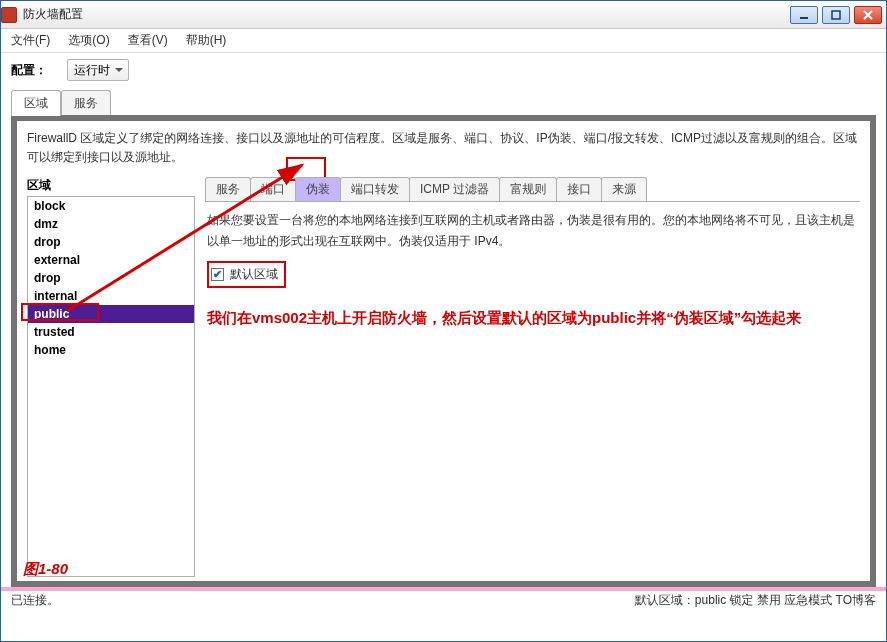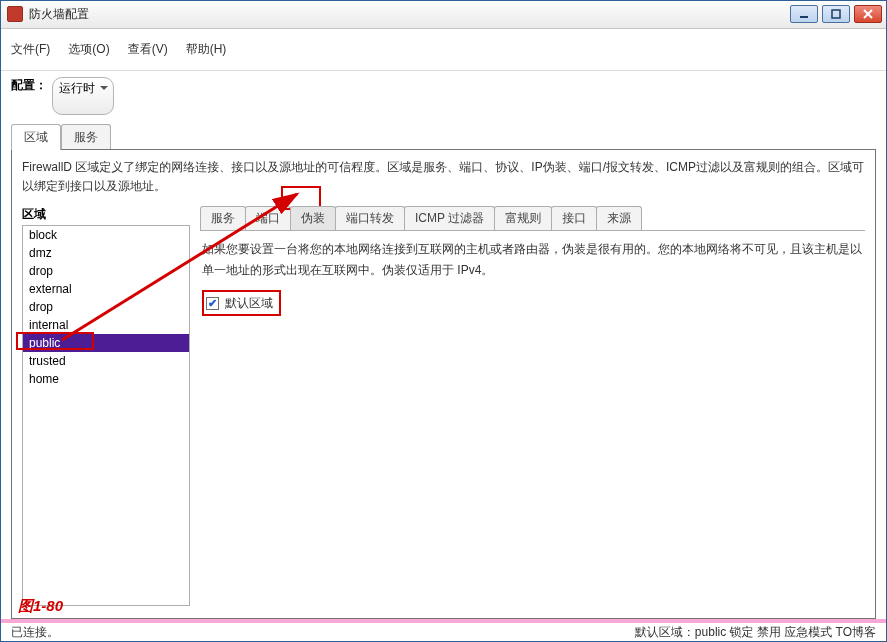--- a/index.html
+++ b/index.html
@@ -1,57 +1,57 @@
 <!DOCTYPE html>
 <html><head>
 <meta charset="utf-8">
 <style>
   * { box-sizing: border-box; margin: 0; padding: 0; font-family: "Microsoft YaHei", "SimSun", sans-serif; font-size: 12px; }
   body { background: #fff; width: 887px; height: 642px; overflow: hidden; }
 
   
   .window { width: 887px; height: 642px; border: 1px solid #2e6096; display: flex; flex-direction: column; }
-  .titlebar { height: 28px; background: linear-gradient(#fdfdfd,#eaeaea); display: flex; align-items: center; padding: 0 4px 0 6px; border-bottom: 1px solid #c7c7c7; }
+  .titlebar { height: 28px; background: linear-gradient(#fdfdfd,#eaeaea); display: flex; align-items: center; padding: 0 4px 0 0; border-bottom: 1px solid #c7c7c7; }
   .titlebar .ticon { width: 16px; height: 16px; background:#c0392b; border:1px solid #962d22; margin-right:6px; border-radius:2px; }
   .titlebar .title { flex:1; color:#222; }
   .winbtns { display:flex; gap:4px; }
   .winbtn { width:28px; height:18px; border:1px solid #4a6f9e; background:linear-gradient(#dfeaf8,#bcd3ef); border-radius:2px; display:flex; align-items:center; justify-content:center; color:#1b3e67; }
   .winbtn.close { background:linear-gradient(#f08b7e,#d9472e); border-color:#9e2b1b; color:#fff; }
   .winbtn svg { width:10px; height:10px; }
 
   
-  .menubar { height:42px; display:flex; align-items:center; padding:0 10px; gap:18px; border-bottom:1px solid #ddd; color:#333; }
+  .menubar { height:24px; display:flex; align-items:center; padding:0 10px; gap:18px; border-bottom:1px solid #ddd; color:#333; }
   .menuitm { cursor:default; }
 
   
-  .cfgrow { display:flex; gap:5px; padding:6px 10px 2px; }
+  .cfgrow { display:flex; align-items:center; gap:20px; padding:6px 10px 2px; }
   .cfgrow label { font-weight:bold; }
-  .combo { height:38px; border:1px solid #b4b4b4; background:linear-gradient(#fff,#ececec); padding:0 18px 0 6px; position:relative; border-radius:10px; line-height:20px; }
+  .combo { height:22px; border:1px solid #b4b4b4; background:linear-gradient(#fff,#ececec); padding:0 18px 0 6px; position:relative; border-radius:2px; line-height:20px; }
   .combo::after { content:""; position:absolute; right:5px; top:8px; border:4px solid transparent; border-top-color:#555; }
 
   
   .outer-tabs { margin:6px 10px 0; display:flex; }
   .otab { padding:4px 12px; border:1px solid #aeaeae; border-bottom:none; background:#f3f3f3; border-radius:3px 3px 0 0; color:#444; position:relative; top:1px; }
   .otab.active { background:#fff; z-index:2; }
-  .tab-panel { margin:0 10px 0; border:1px solid #737373; padding:8px 10px 10px; height:472px; overflow:hidden; position:relative; }
+  .tab-panel { margin:0 10px 0; border:6px solid #737373; padding:8px 10px 10px; height:472px; overflow:hidden; position:relative; }
 
   .desc { color:#333; line-height:1.6; margin-bottom:10px; }
 
   
   .main { display:flex; gap:10px; height:400px; }
   .left { width:168px; display:flex; flex-direction:column; }
   .left h4 { font-weight:bold; margin-bottom:2px; }
-  .zonelist { flex:1; border:1px solid #aeaeae; overflow:auto; }
+  .zonelist { flex:1; border:1px solid #aeaeae; overflow:auto;font-weight:bold; }
   .zone { padding:2px 6px; cursor:default; }
   .zone.selected { background:#4c1d95; color:#fff; }
 
   .right { flex:1; position:relative; }
   .inner-tabs { display:flex; border-bottom:1px solid #aeaeae; }
   .itab { padding:3px 10px; border:1px solid #aeaeae; border-bottom:none; background:#f3f3f3; border-radius:3px 3px 0 0; margin-right:-1px; color:#444; font-size:12px; }
-  .itab.active { background:#e5e5e5; position:relative; z-index:2; }
+  .itab.active { background:#c4b5fd; position:relative; z-index:2; }
   .inner-body { padding:8px 2px; line-height:1.7; color:#333; }
 
   .chkline { display:inline-flex; align-items:center; gap:6px; border:2px solid #d40000; padding:1px 6px 1px 2px; }
   .chkbox { width:13px; height:13px; border:1px solid #6e6e6e; background:#fff; display:inline-flex; align-items:center; justify-content:center; }
   .chk { color:#1b5fd1; font-weight:bold; line-height:1; font-size:11px; }
 
   .annot { color:#d40000; font-weight:bold; font-size:15px; line-height:1.9; margin-top:16px; }
 
   .figlabel { position:absolute; left:6px; bottom:2px; color:#d40000; font-weight:bold; font-size:15px;font-style:italic; }
 
@@ -142,20 +142,21 @@
           <div>如果您要设置一台将您的本地网络连接到互联网的主机或者路由器，伪装是很有用的。您的本地网络将不可见，且该主机是以单一地址的形式出现在互联网中。伪装仅适用于 IPv4。</div>
           <div style="margin:10px 0;">
             <span class="chkline">
               <span class="chkbox">
                   <span class="chk" id="chkmark">✔</span>
                 </span>
               <span>默认区域</span>
             </span>
           </div>
 
+          <div class="annot">我们在vms002主机上开启防火墙，然后设置默认的区域为public并将“伪装区域”勾选起来</div>
         </div>
       </div>
     </div>
 
     <div class="hl" style="left:4px; top:182px; width:78px; height:18px;"></div>
     <div class="hl" style="left:269px; top:36px; width:40px; height:24px;"></div>
 
     <svg class="arrow" width="860" height="470">
       <defs>
           <marker id="ah" markerWidth="10" markerHeight="10" refX="8" refY="3" orient="auto">

